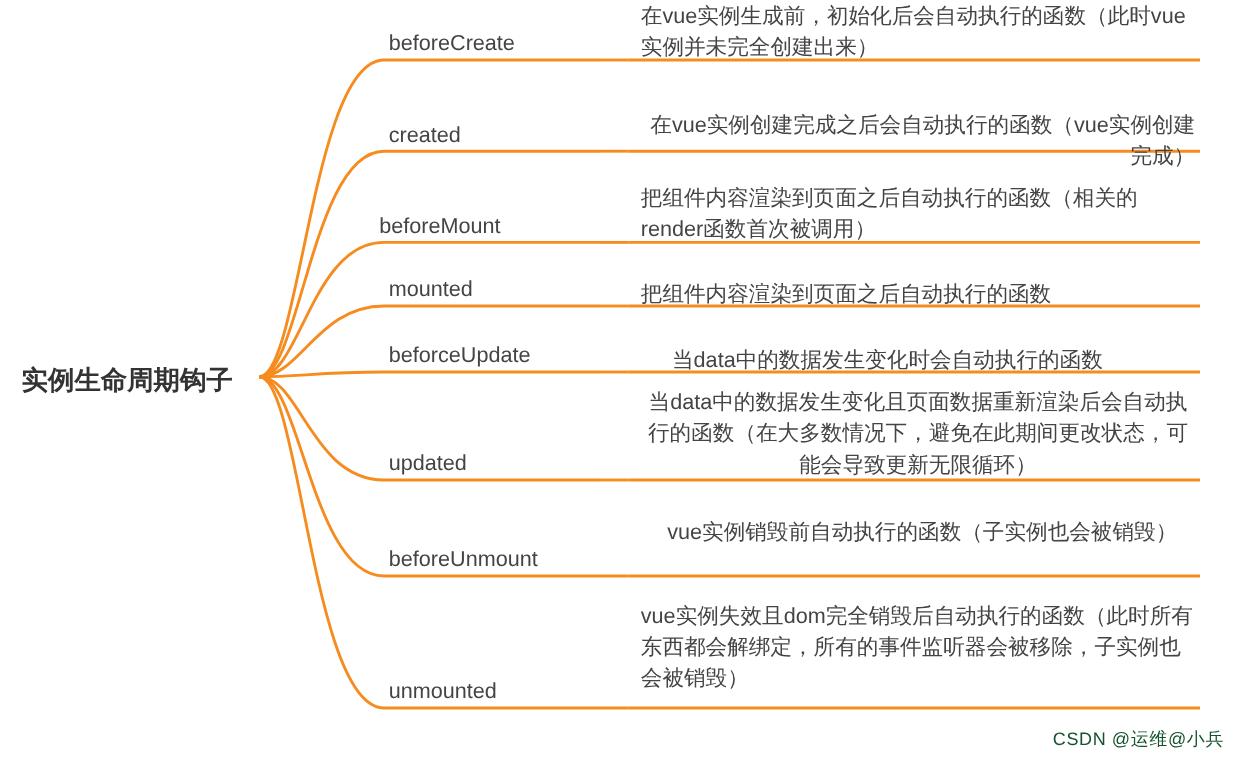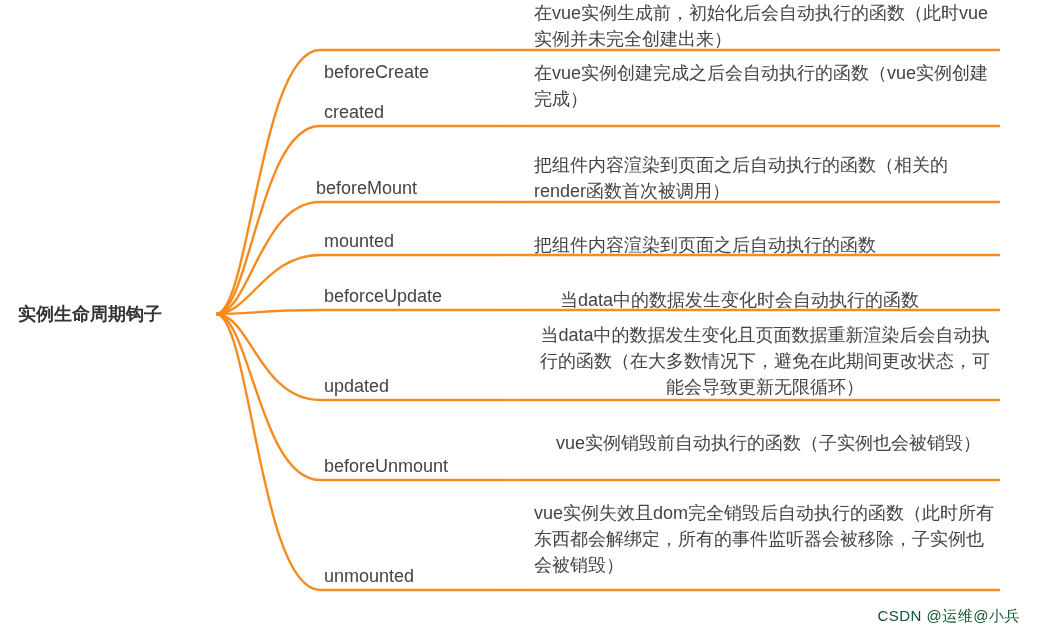--- a/index.html
+++ b/index.html
@@ -9,21 +9,21 @@
     width: 1038px;
     height: 632px;
     position: relative;
     overflow: hidden;
   }
   .root-node {
     position: absolute;
     left: 18px;
     top: 302px;
     font-weight: bold;
-    font-size: 18px;
+    font-size: 22px;
     color: #333;
   }
   svg.connectors {
     position: absolute;
     left: 0; top: 0;
     width: 1038px; height: 632px;
     pointer-events: none;
   }
   .hook-label {
     position: absolute;
@@ -85,31 +85,31 @@
     <line x1="524" y1="126" x2="1000" y2="126"></line>
     <line x1="524" y1="202" x2="1000" y2="202"></line>
     <line x1="524" y1="255" x2="1000" y2="255"></line>
     <line x1="524" y1="310" x2="1000" y2="310"></line>
     <line x1="524" y1="400" x2="1000" y2="400"></line>
     <line x1="524" y1="480" x2="1000" y2="480"></line>
     <line x1="524" y1="590" x2="1000" y2="590"></line>
   </g>
 </svg>
 
-<div class="hook-label" style="left:324px; top:26px;margin-top:36px;">beforeCreate</div>
+<div class="hook-label" style="left:324px; top:26px;">beforeCreate</div>
 <div class="hook-label" style="left:324px; top:102px;">created</div>
 <div class="hook-label" style="left:316px; top:178px;">beforeMount</div>
 <div class="hook-label" style="left:324px; top:231px;">mounted</div>
 <div class="hook-label" style="left:324px; top:286px;">beforceUpdate</div>
 <div class="hook-label" style="left:324px; top:376px;">updated</div>
 <div class="hook-label" style="left:324px; top:456px;">beforeUnmount</div>
 <div class="hook-label" style="left:324px; top:566px;">unmounted</div>
 
 <div class="desc-box" style="left:530px; top:-2px;  width:470px;">在vue实例生成前，初始化后会自动执行的函数（此时vue实例并未完全创建出来）</div>
-<div class="desc-box" style="left:530px; top:58px;  width:470px;">在vue实例创建完成之后会自动执行的函数（vue实例创建完成）</div>
+<div class="desc-box" style="left:530px; top:89px;  width:470px;text-align:right;">在vue实例创建完成之后会自动执行的函数（vue实例创建完成）</div>
 <div class="desc-box" style="left:530px; top:150px; width:470px;">把组件内容渲染到页面之后自动执行的函数（相关的render函数首次被调用）</div>
 <div class="desc-box" style="left:530px; top:230px; width:470px;">把组件内容渲染到页面之后自动执行的函数</div>
 <div class="desc-box" style="left:556px; top:285px; width:444px;">当data中的数据发生变化时会自动执行的函数</div>
 <div class="desc-box" style="left:530px; top:320px; width:470px;text-align:center;">当data中的数据发生变化且页面数据重新渲染后会自动执行的函数（在大多数情况下，避免在此期间更改状态，可能会导致更新无限循环）</div>
 <div class="desc-box" style="left:552px; top:428px; width:448px;">vue实例销毁前自动执行的函数（子实例也会被销毁）</div>
 <div class="desc-box" style="left:530px; top:498px; width:470px;">vue实例失效且dom完全销毁后自动执行的函数（此时所有东西都会解绑定，所有的事件监听器会被移除，子实例也会被销毁）</div>
 
 <div class="watermark">CSDN @运维@小兵</div>
 
 </body></html>

